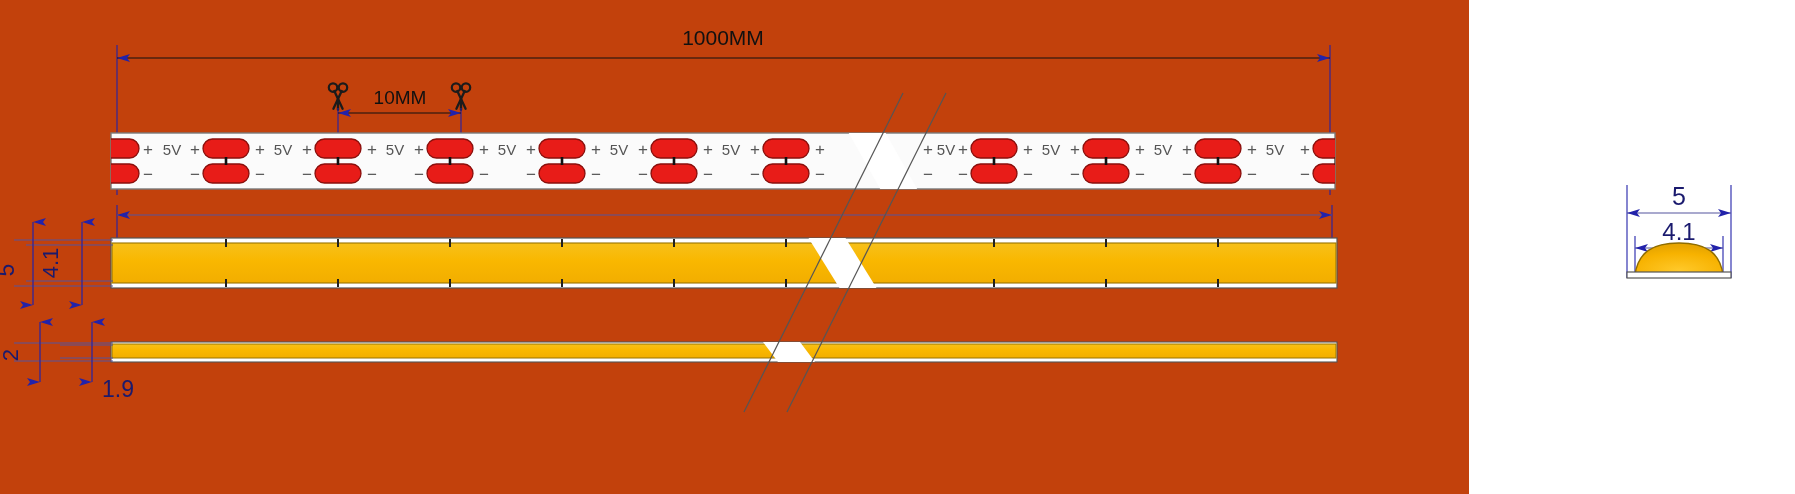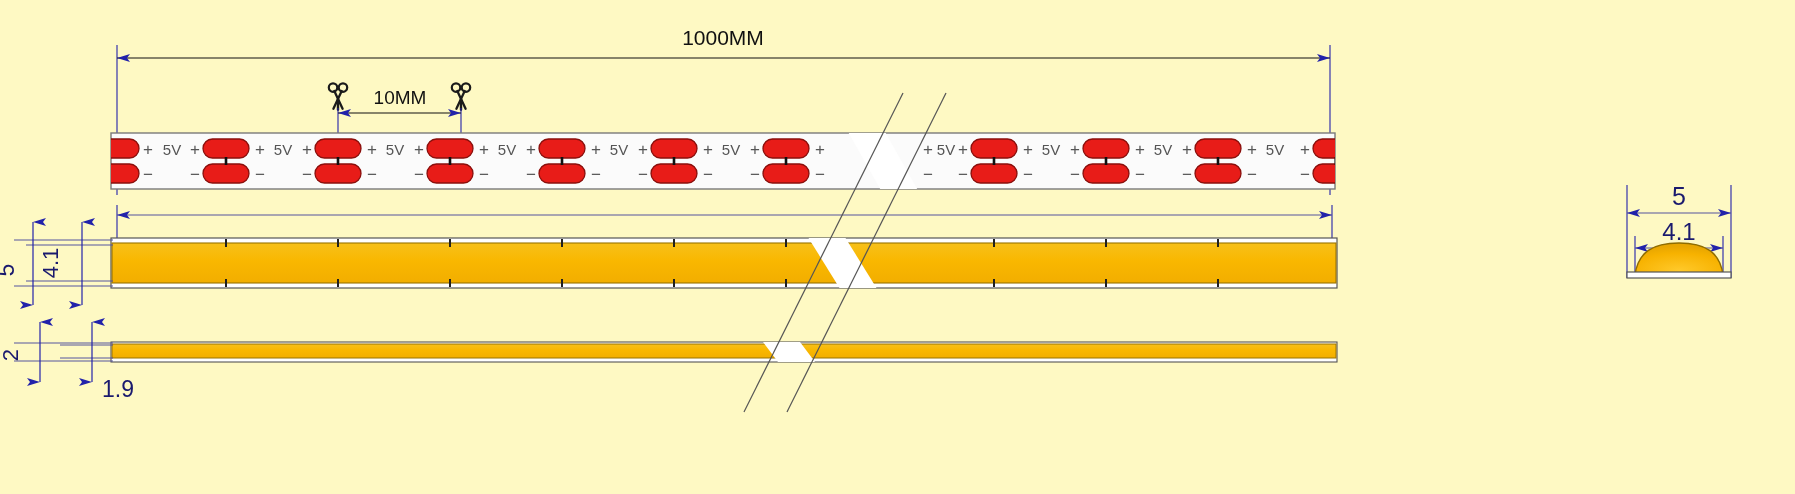--- a/index.html
+++ b/index.html
@@ -9,23 +9,23 @@
     background: #ffffff;
   }
   body {
     width: 1795px;
     height: 494px;
     overflow: hidden;
     font-family: "Liberation Sans", sans-serif;
   }
   #drawing-root {
     position: relative;
-    width: 1795px;
+    width: 1469px;
     height: 494px;
-    background: #fef9c3;
+    background: #c2410c;
     text-align: center;
   }
   svg#drawing {
     display: block;
     width: 1795px;
     height: 494px;
   }
   .dim-text {
     font-family: "Liberation Sans", sans-serif;
     fill: #1a1a6e;

